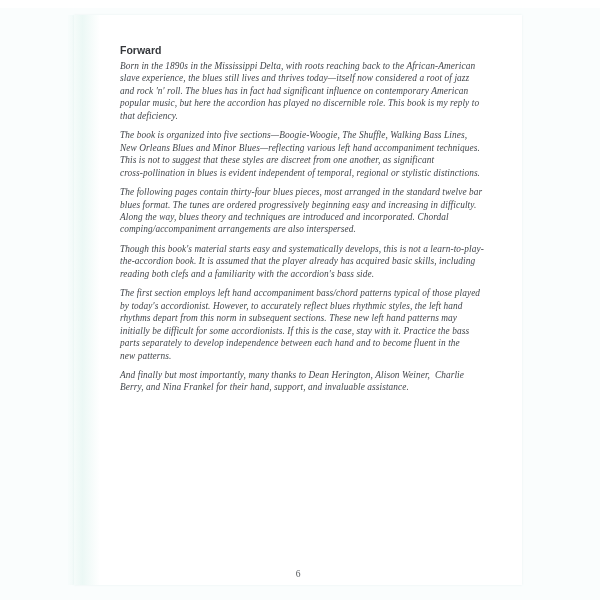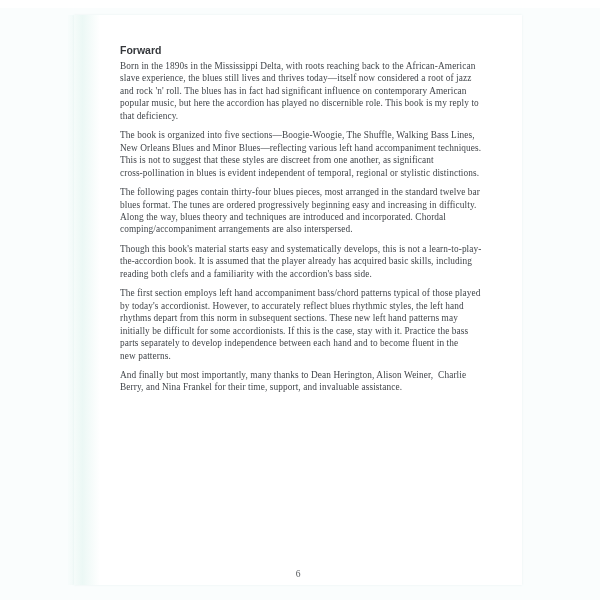--- a/index.html
+++ b/index.html
@@ -45,20 +45,21 @@
     color: #35383c;
     margin: 0 0 3px 0;
     line-height: 13px;
   }
   .para {
     font-size: 9.3px;
     line-height: 12.45px;
     margin: 0 0 7px 0;
     white-space: pre;
     letter-spacing: 0.1px;
+    font-style: italic;
   }
   .page-number {
     position: absolute;
     left: 74px; top: 561px;
     width: 448px;
     text-align: center;
     font-size: 9.5px;
     color: #55585c;
   }
 </style>
@@ -88,17 +89,17 @@
     <p class="para">Though this book's material starts easy and systematically develops, this is not a learn-to-play-
 the-accordion book. It is assumed that the player already has acquired basic skills, including
 reading both clefs and a familiarity with the accordion's bass side.</p>
     <p class="para">The first section employs left hand accompaniment bass/chord patterns typical of those played
 by today's accordionist. However, to accurately reflect blues rhythmic styles, the left hand
 rhythms depart from this norm in subsequent sections. These new left hand patterns may
 initially be difficult for some accordionists. If this is the case, stay with it. Practice the bass
 parts separately to develop independence between each hand and to become fluent in the
 new patterns.</p>
     <p class="para">And finally but most importantly, many thanks to Dean Herington, Alison Weiner,  Charlie
-Berry, and Nina Frankel for their time, support, and invaluable assistance.</p>
+Berry, and Nina Frankel for their hand, support, and invaluable assistance.</p>
   </div>
 
   <div class="page-number">6</div>
 </div>
 
 </body></html>

